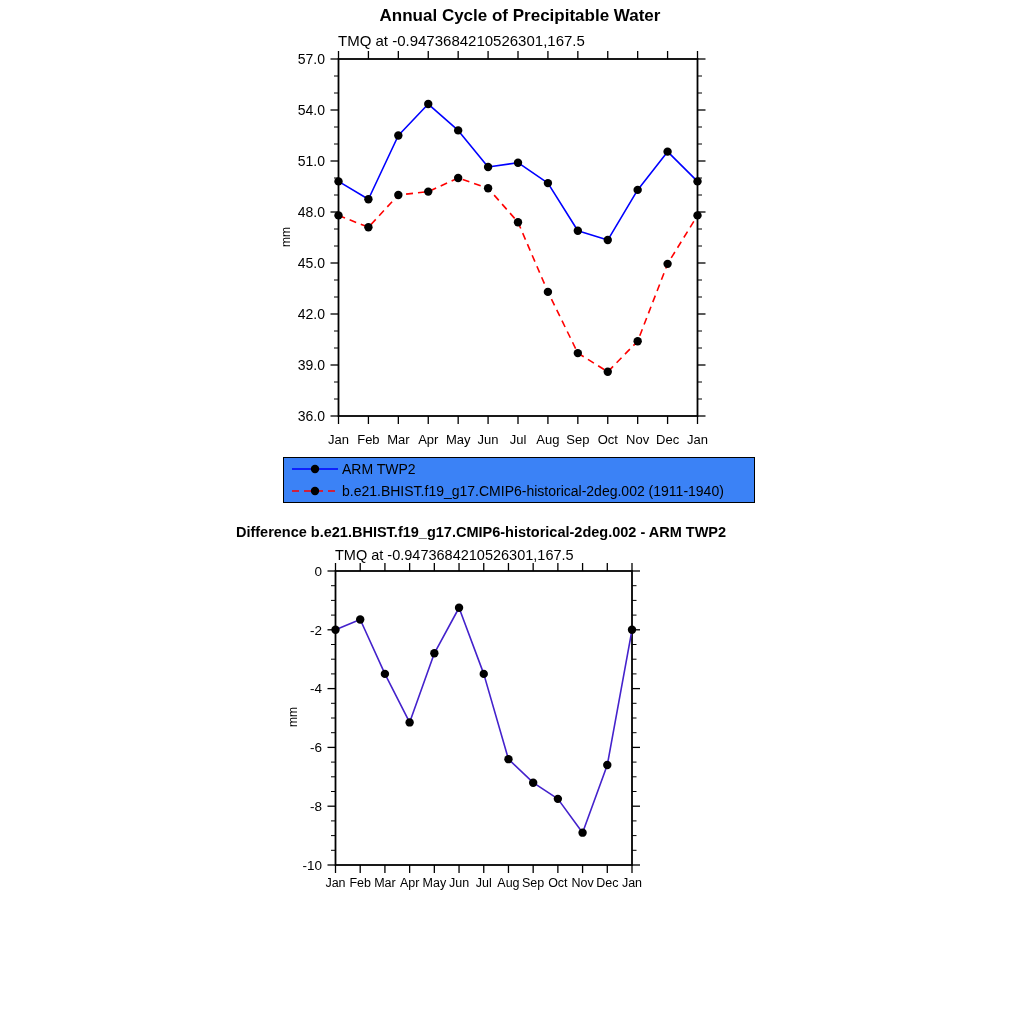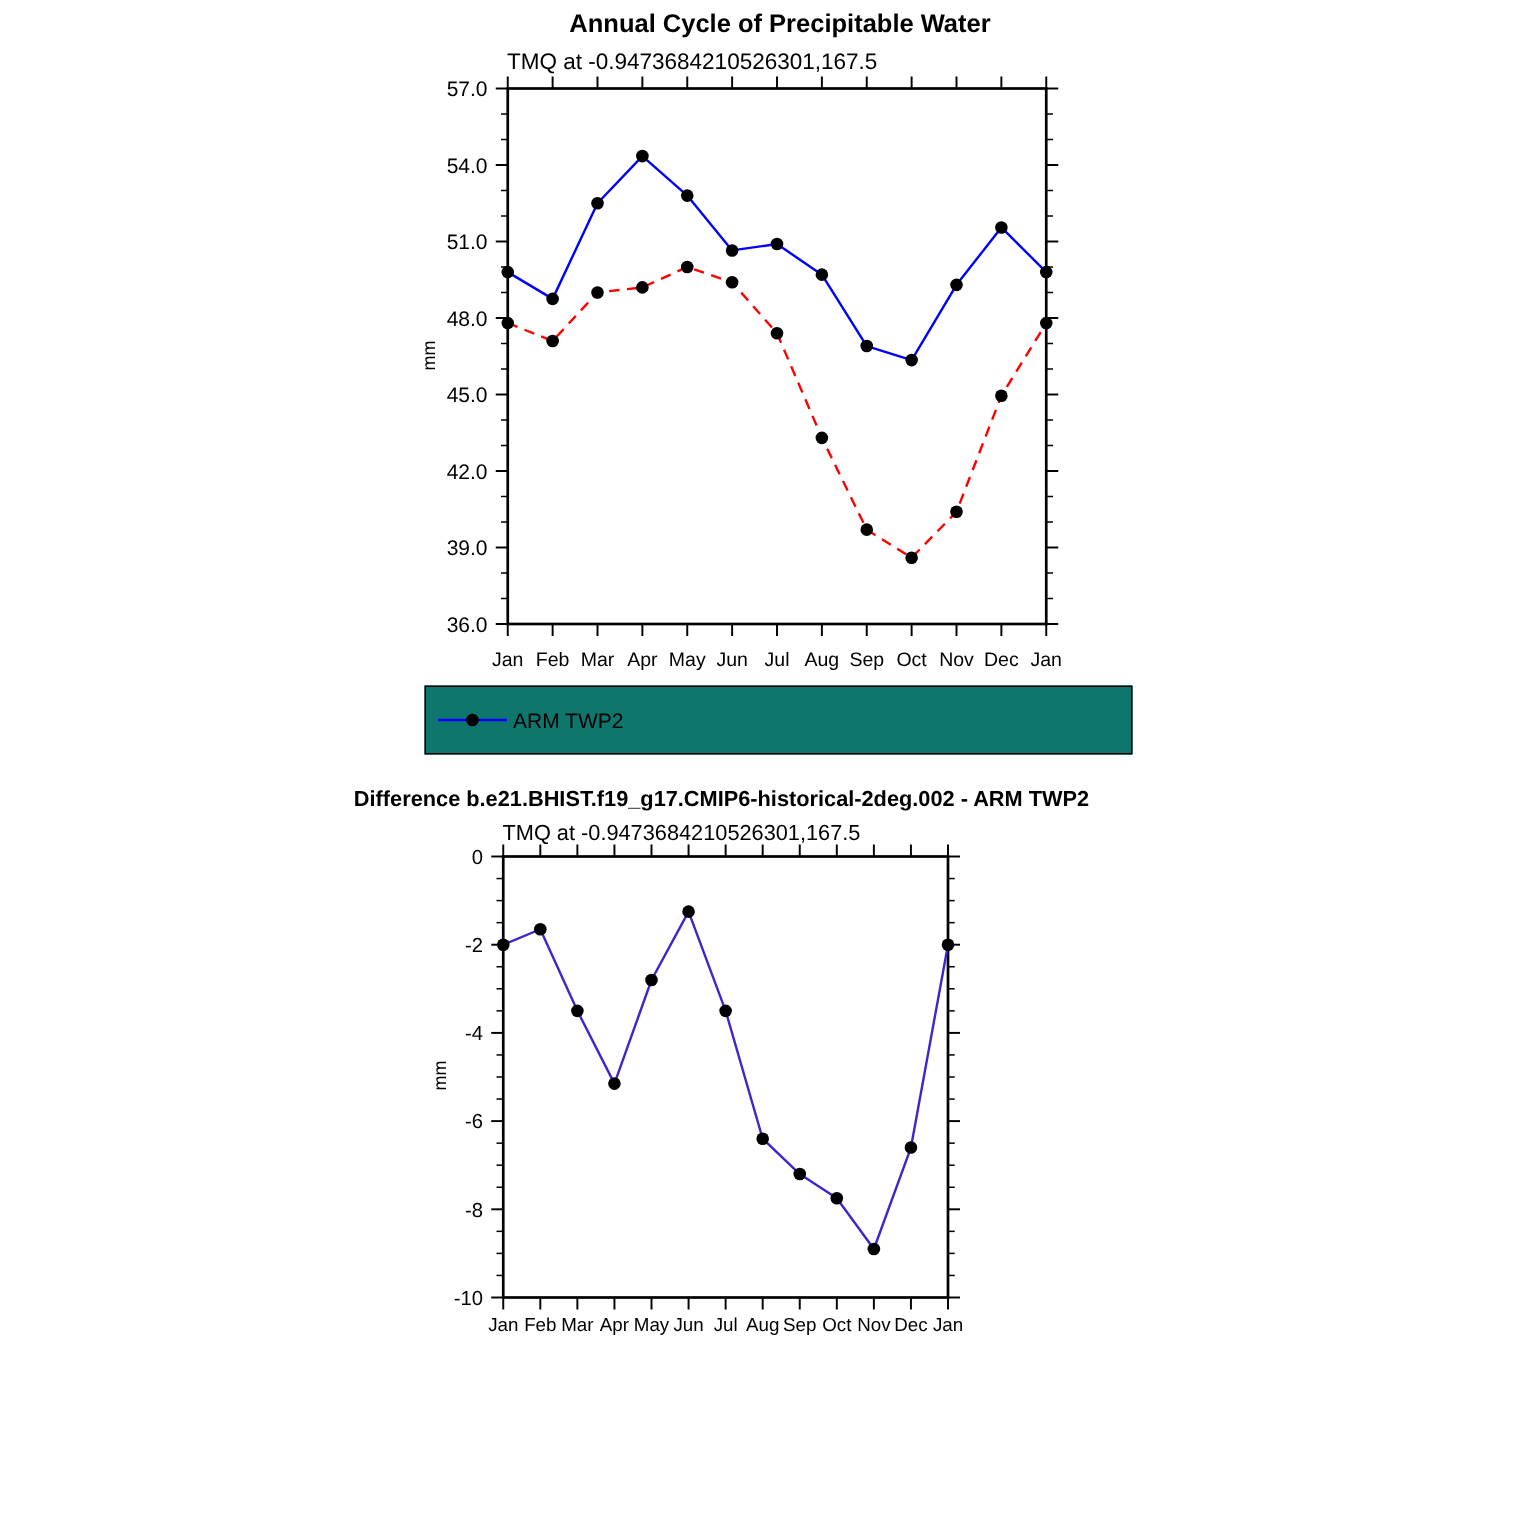--- a/index.html
+++ b/index.html
@@ -9,21 +9,21 @@
   }
   svg.plot{position:absolute;left:0;top:0;}
   svg.plot text{fill:#000000;font-family:"Liberation Sans","DejaVu Sans",sans-serif;}
   .t-title{font-size:17px;font-weight:bold;}
   .t-sub{font-size:15px;}
   .b-title{font-size:14.5px;font-weight:bold;}
   .b-sub{font-size:14.5px;}
   .yl{font-size:12px;}
   .legend{
     position:absolute;left:283px;top:457px;width:472px;height:46px;
-    border:1.6px solid #000;background:#0f766e;box-sizing:border-box;
+    border:1.6px solid #000;background:#3b82f6;box-sizing:border-box;
     display:flex;flex-direction:column;justify-content:center;padding-left:6px;
   }
   .legend-row{display:flex;align-items:center;height:22px;}
   .legend-label{font-size:14px;color:#000;margin-left:2px;white-space:nowrap;}
 </style>
 </head>
 <body>
 
 <div class="page">
 
@@ -269,15 +269,22 @@
   </svg>
 
   <div class="legend">
     <div class="legend-row">
       <svg width="50" height="12">
         <line x1="2" y1="6" x2="48" y2="6" stroke-width="1.6" stroke="#0000ff"></line>
         <circle cx="25" cy="6" r="4.2" fill="#000000"></circle>
       </svg>
       <span class="legend-label">ARM TWP2</span>
     </div>
+    <div class="legend-row">
+      <svg width="50" height="12">
+        <line x1="2" y1="6" x2="48" y2="6" stroke-width="1.6" stroke-dasharray="7 5" stroke="#ff0000"></line>
+        <circle cx="25" cy="6" r="4.2" fill="#000000"></circle>
+      </svg>
+      <span class="legend-label">b.e21.BHIST.f19_g17.CMIP6-historical-2deg.002 (1911-1940)</span>
+    </div>
   </div>
 
 </div>
 
 </body></html>

